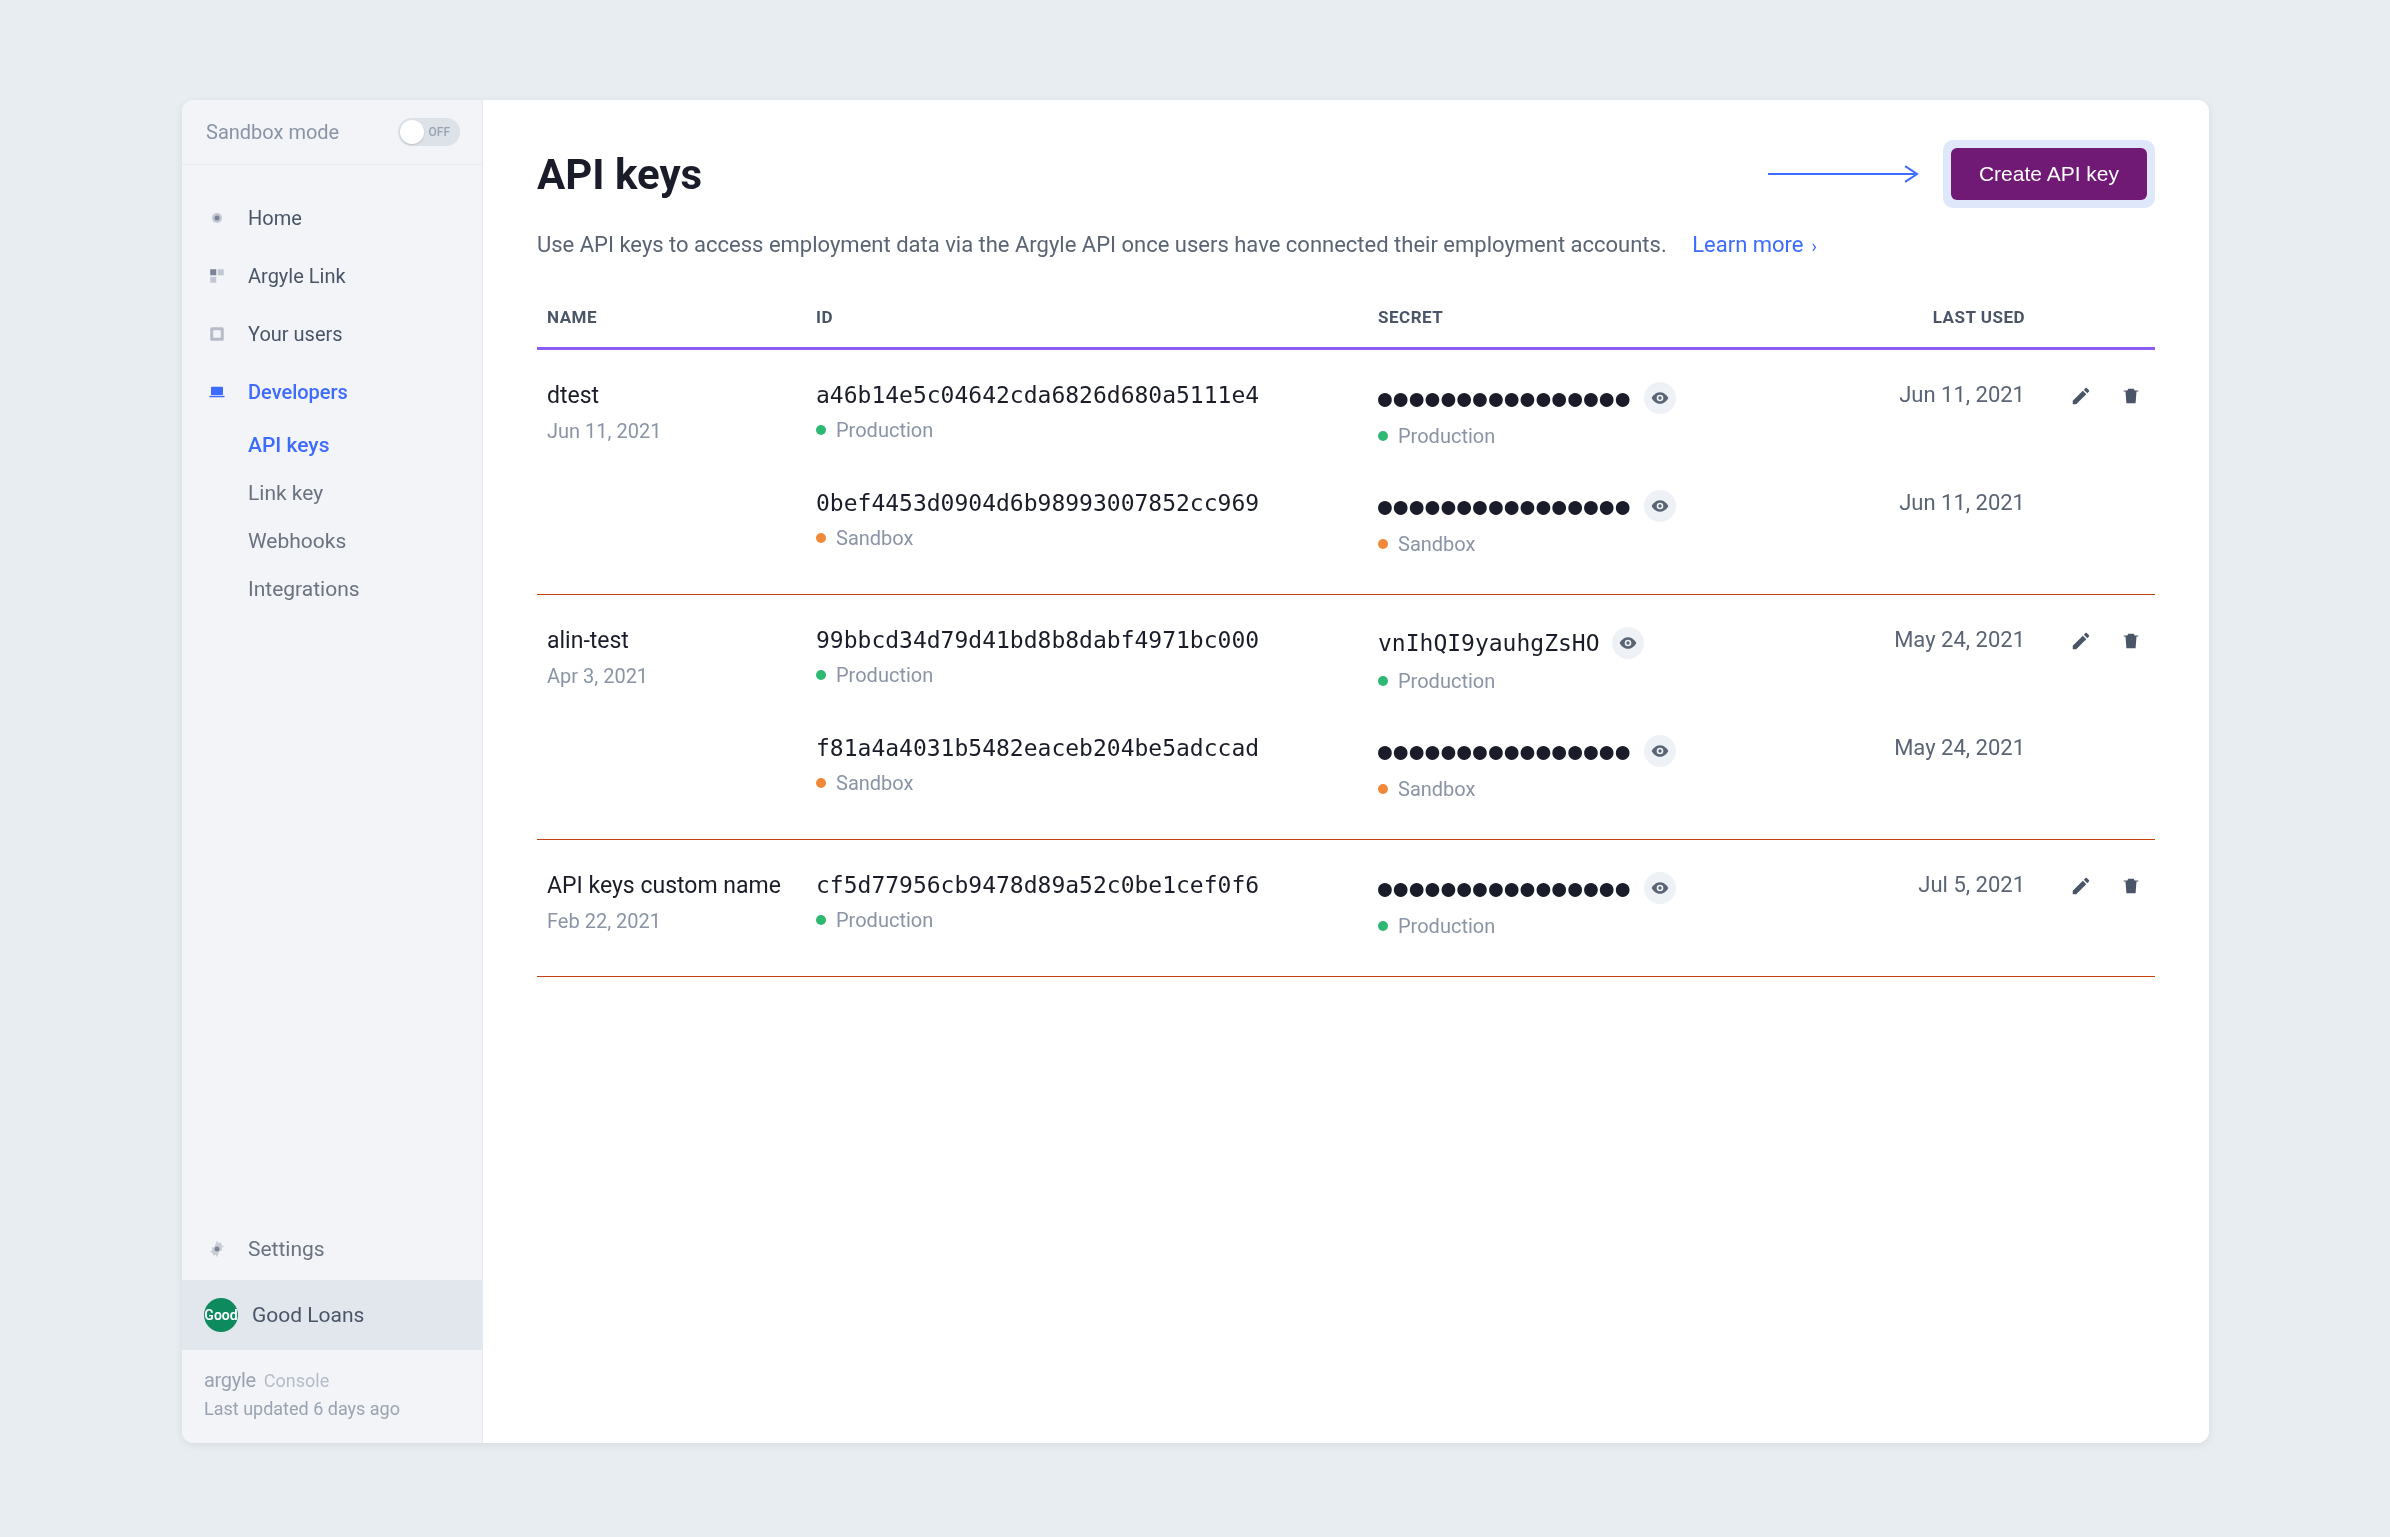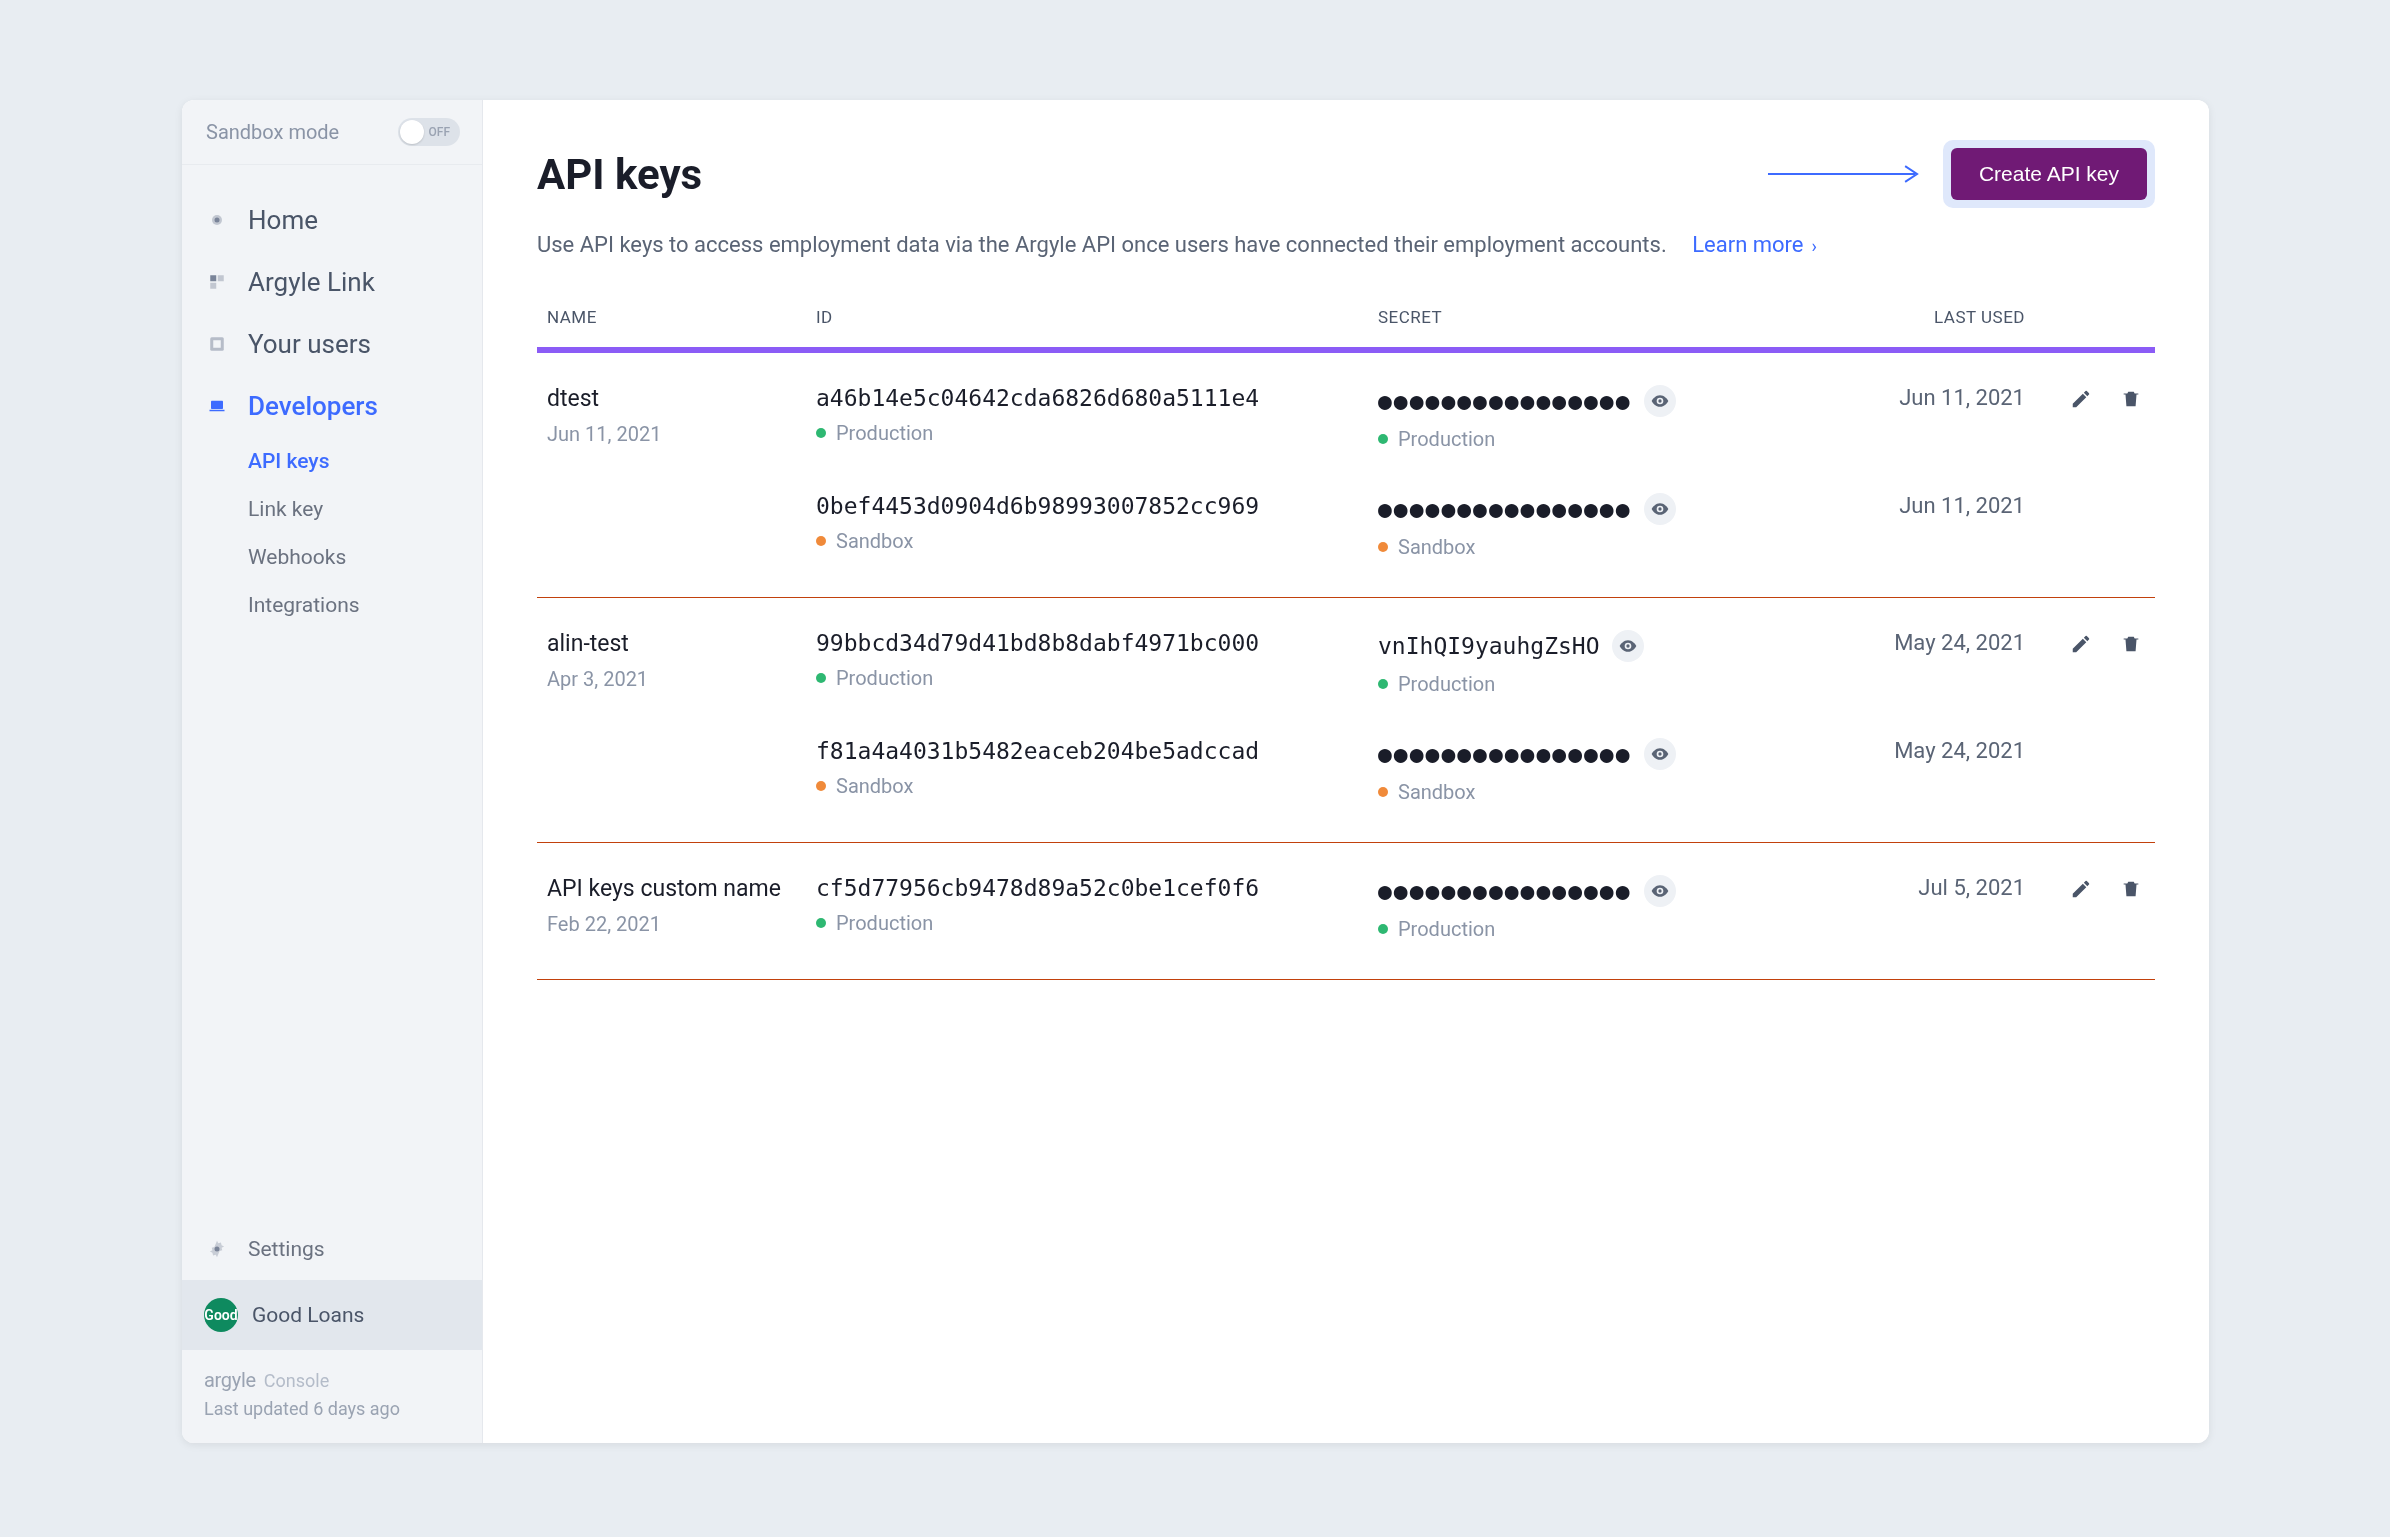--- a/index.html
+++ b/index.html
@@ -67,21 +67,21 @@
     }
     .nav {
       padding-top: 24px;
       flex: 1;
     }
     .nav-item {
       display: flex;
       align-items: center;
       padding: 16px 22px;
       color: #4a5568;
-      font-size: 26px;
+      font-size: 20px;
       cursor: pointer;
     }
     .nav-item .icon-box {
       width: 26px;
       height: 26px;
       margin-right: 18px;
       display: flex;
       align-items: center;
       justify-content: center;
       color: #7a8499;
@@ -190,23 +190,23 @@
     .learn-more {
       color: #3d6bff;
       margin-left: 20px;
       cursor: pointer;
     }
     .chev { color: #3d6bff; margin-left: 8px; font-size: 18px; }
     .table-header {
       display: grid;
       grid-template-columns: 269px 562px 512px 1fr 100px;
       padding: 0 10px 20px 10px;
-      border-bottom: 6px solid #8b5cf6;
+      border-bottom: 3px solid #8b5cf6;
       font-size: 17px;
-      font-weight: 400;
+      font-weight: 700;
       letter-spacing: 0.5px;
       color: #4a5568;
     }
     .key-group {
       border-bottom: 1px solid #c2410c;
       padding: 32px 10px 34px 10px;
     }
     .key-row {
       display: grid;
       grid-template-columns: 269px 562px 512px 1fr 100px;

